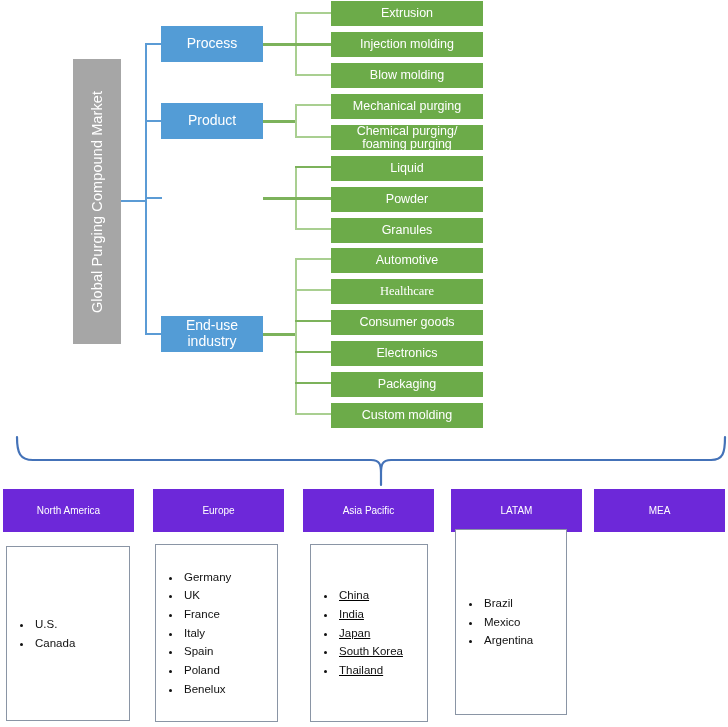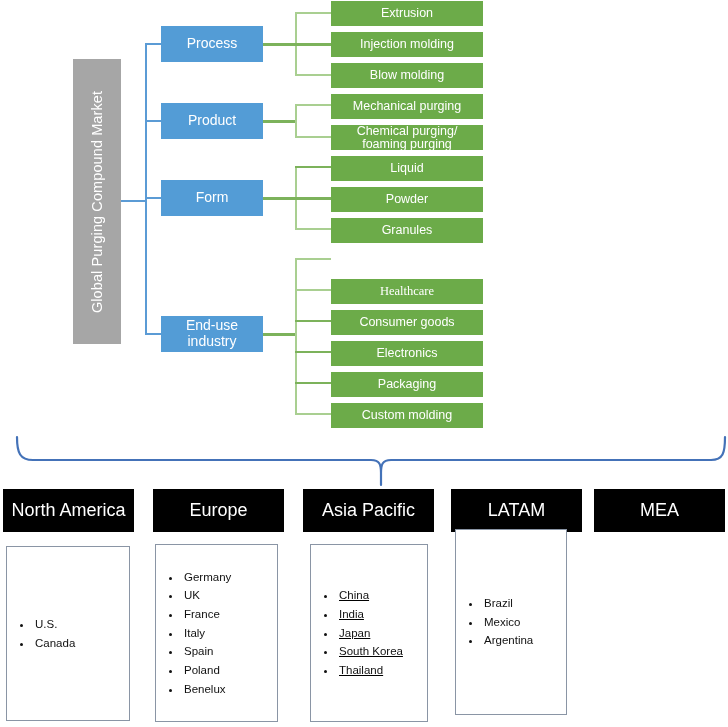--- a/index.html
+++ b/index.html
@@ -62,23 +62,23 @@
   .ln.g { background: #7cb25b; }
   .ln.gl { background: #a9cf91; }
 
   
   .bracket { position: absolute; left: 0; top: 425px; width: 728px; height: 62px; }
 
   
   .reg-head {
     position: absolute;
     height: 43px;
-    background: #000000;
-    color: #ffffff;
-    font-size: 18px;
+    background: #6d28d9;
+    color: #ffffff;
+    font-size: 10px;
     display: flex; align-items: center; justify-content: center;
     text-align: center;
   }
   .reg-body {
     position: absolute;
     background: #ffffff;
     border: 1px solid #8a95a5;
     display: flex; align-items: center;
   }
   .reg-body ul {
@@ -106,23 +106,20 @@
   <div class="ln" style="left:145px; top:43px; width:17px; height:2px;"></div>
   <div class="ln" style="left:145px; top:120px; width:17px; height:2px;"></div>
   <div class="ln" style="left:145px; top:197px; width:17px; height:2px;"></div>
   <div class="ln" style="left:145px; top:333px; width:17px; height:2px;"></div>
 
   <div class="lvl1" style="left:161px; top:26px; height:36px;">
     <span>Process</span>
   </div>
   <div class="lvl1" style="left:161px; top:103px; height:36px;">
     <span>Product</span>
-  </div>
-  <div class="lvl1" style="left:161px; top:180px; height:36px;">
-    <span>Form</span>
   </div>
   <div class="lvl1" style="left:161px; top:316px; height:36px;">
     <span>End-use industry</span>
   </div>
 
   <div class="ln g" style="left:263px; top:43px; width:33px; height:3px;"></div>
   <div class="ln gl" style="left:295px; top:13px; width:2px; height:63px;"></div>
   <div class="ln gl" style="left:295px; top:12px; width:36px; height:2px;"></div>
   <div class="ln g" style="left:295px; top:43px; width:36px; height:3px;"></div>
   <div class="ln gl" style="left:295px; top:74px; width:36px; height:2px;"></div>
@@ -167,20 +164,23 @@
   </div>
   <div class="lvl2" style="top:156px;">
     <span>Liquid</span>
   </div>
   <div class="lvl2" style="top:187px;">
     <span>Powder</span>
   </div>
   <div class="lvl2" style="top:218px;">
     <span>Granules</span>
   </div>
+  <div class="lvl2" style="top:248px;">
+    <span>Automotive</span>
+  </div>
   <div class="lvl2" style="top:279px;font-family:Liberation Serif, serif;">
     <span>Healthcare</span>
   </div>
   <div class="lvl2" style="top:310px;">
     <span>Consumer goods</span>
   </div>
   <div class="lvl2" style="top:341px;">
     <span>Electronics</span>
   </div>
   <div class="lvl2" style="top:372px;">

